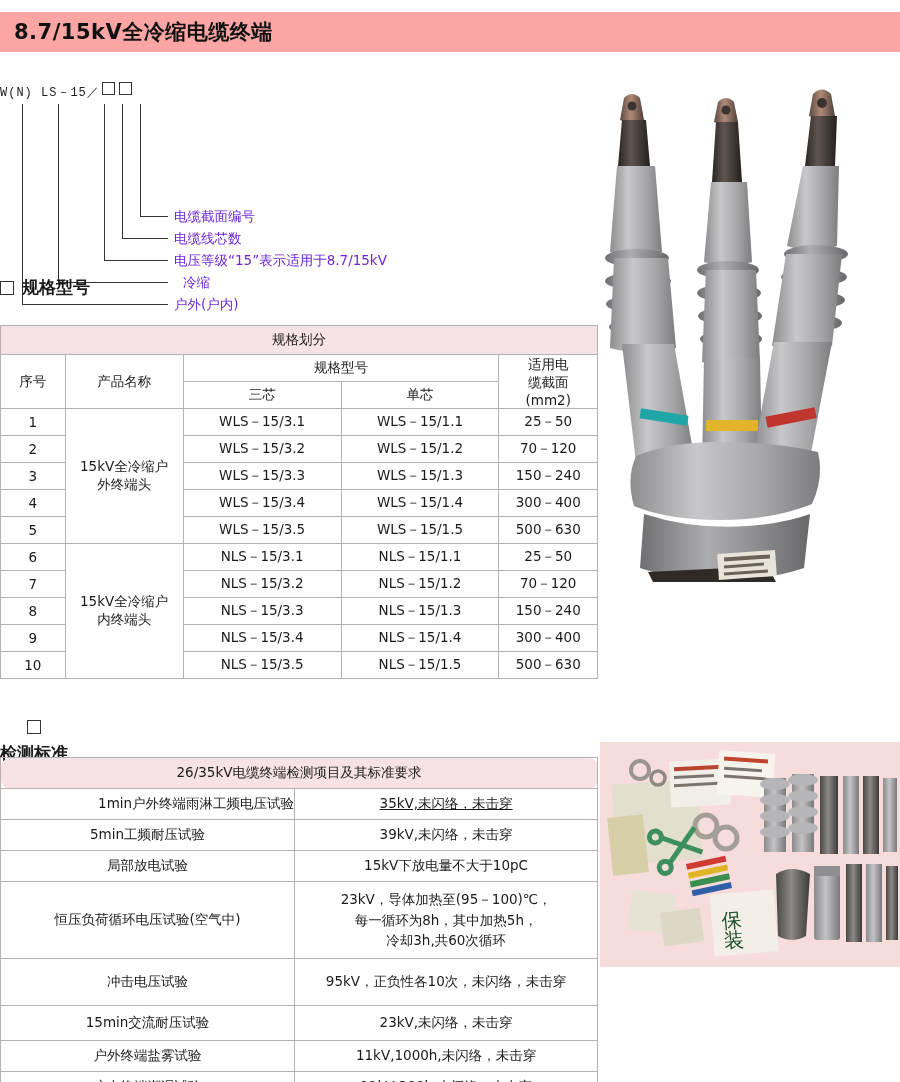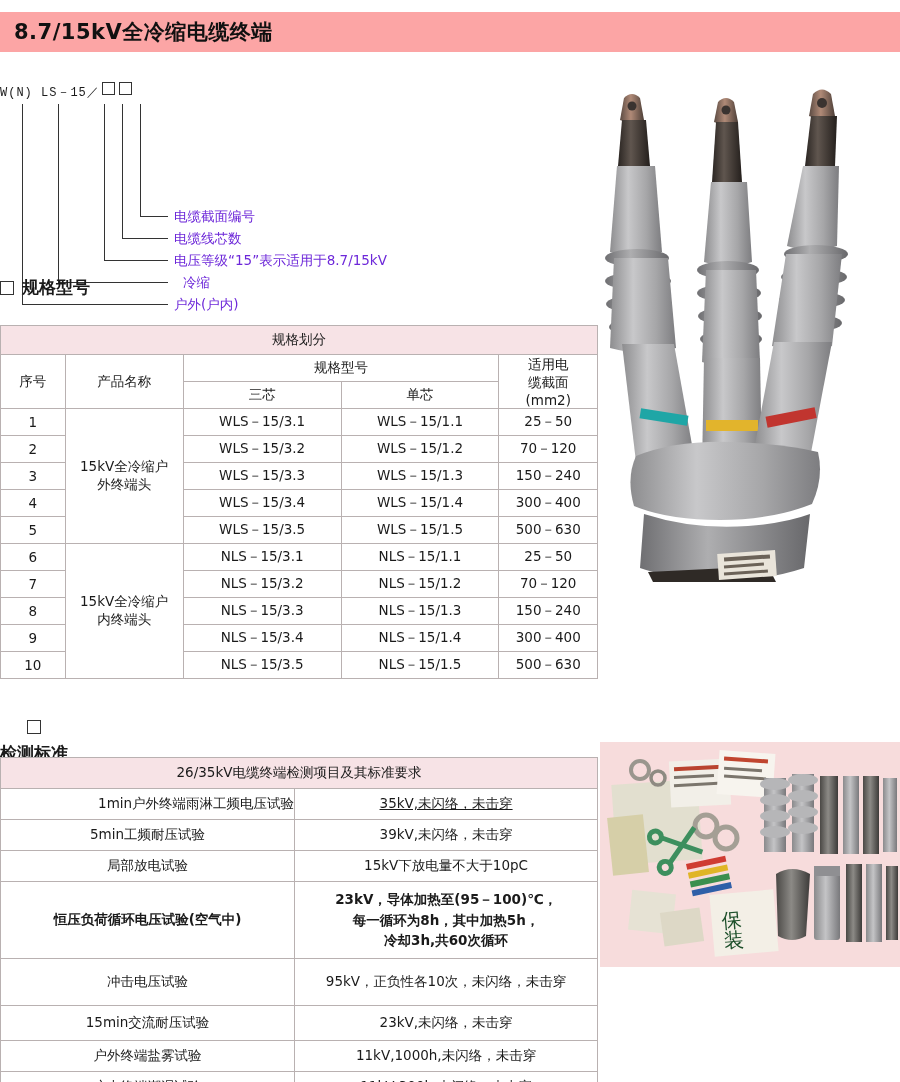--- a/index.html
+++ b/index.html
@@ -124,24 +124,24 @@
     position: absolute;
     left: 0;
     top: 757px;
     width: 598px;
   }
   .tbl-std .band {
     background: #f7e3e6;
     height: 30px;
     font-size: 13.5px;
   }
-  .tbl-std td { height: 30px; }
+  .tbl-std td { height: 30px; border-radius: 9px; }
   .tbl-std .c-item { width: 268px; text-align: right; }
   .tbl-std .c-req { width: 276px; text-decoration: underline; }
-  .tbl-std .tall { height: 76px; font-weight: bold; }
+  .tbl-std .tall { height: 76px; }
   .tbl-std .multiline { line-height: 1.55; }
 
   
   .photo-main {
     position: absolute;
     left: 600px;
     top: 82px;
     width: 300px;
     height: 500px;
     background: #ffffff;

